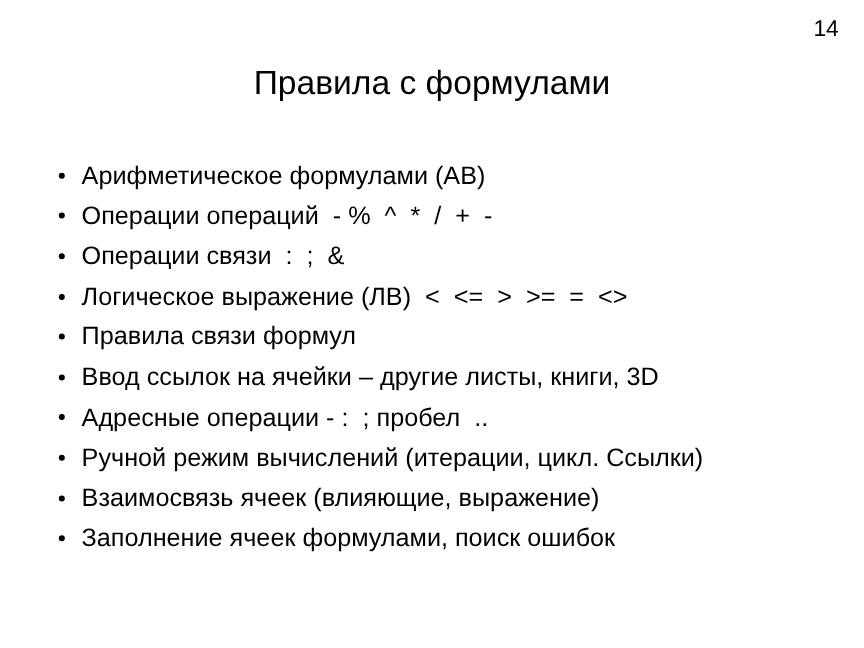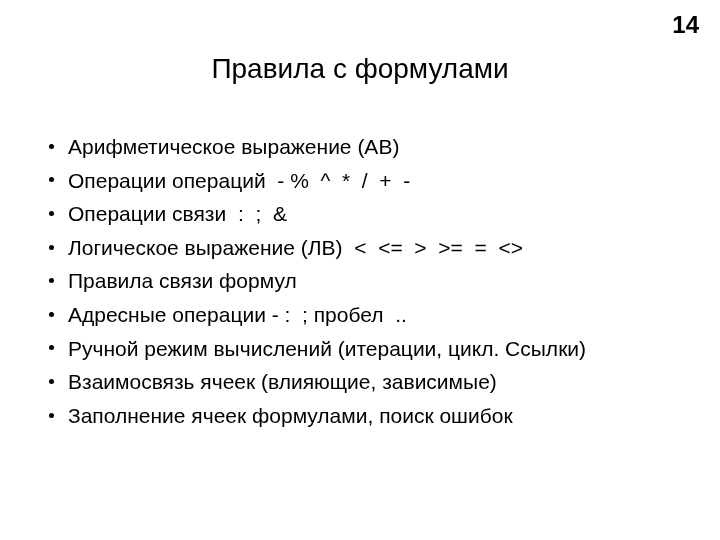--- a/index.html
+++ b/index.html
@@ -13,23 +13,23 @@
     height: 540px;
     background: #ffffff;
     color: #000000;
     font-family: "Liberation Sans", sans-serif;
     overflow: hidden;
   }
   .page-number {
     position: absolute;
     top: 16px;
     right: 21px;
-    font-size: 24px;
+    font-size: 19px;
     line-height: 18px;
-    font-weight: bold;
+    font-weight: normal;
     color: #000000;
   }
   .slide-title {
     position: absolute;
     top: 52px;
     left: 0;
     width: 100%;
     margin: 0;
     text-align: center;
     font-size: 28px;
@@ -74,49 +74,53 @@
 
 <div class="slide">
 
   <div class="page-number">14</div>
 
   <h1 class="slide-title">Правила с формулами</h1>
 
   <ul class="bullet-list">
     <li>
       <span class="dot"></span>
-      <span class="txt">Арифметическое выражение (АВ)</span>
+      <span class="txt">Арифметическое формулами (АВ)</span>
     </li>
     <li>
       <span class="dot"></span>
       <span class="txt">Операции операций  - %  ^  *  /  +  -</span>
     </li>
     <li>
       <span class="dot"></span>
       <span class="txt">Операции связи  :  ;  &amp;</span>
     </li>
     <li>
       <span class="dot"></span>
       <span class="txt">Логическое выражение (ЛВ)  &lt;  &lt;=  &gt;  &gt;=  =  &lt;&gt;</span>
     </li>
     <li>
       <span class="dot"></span>
       <span class="txt">Правила связи формул</span>
     </li>
     <li>
       <span class="dot"></span>
+      <span class="txt">Ввод ссылок на ячейки – другие листы, книги, 3D</span>
+    </li>
+    <li>
+      <span class="dot"></span>
       <span class="txt">Адресные операции - :  ; пробел  ..</span>
     </li>
     <li>
       <span class="dot"></span>
       <span class="txt">Ручной режим вычислений (итерации, цикл. Ссылки)</span>
     </li>
     <li>
       <span class="dot"></span>
-      <span class="txt">Взаимосвязь ячеек (влияющие, зависимые)</span>
+      <span class="txt">Взаимосвязь ячеек (влияющие, выражение)</span>
     </li>
     <li>
       <span class="dot"></span>
       <span class="txt">Заполнение ячеек формулами, поиск ошибок</span>
     </li>
   </ul>
 
 </div>
 
 </body></html>

